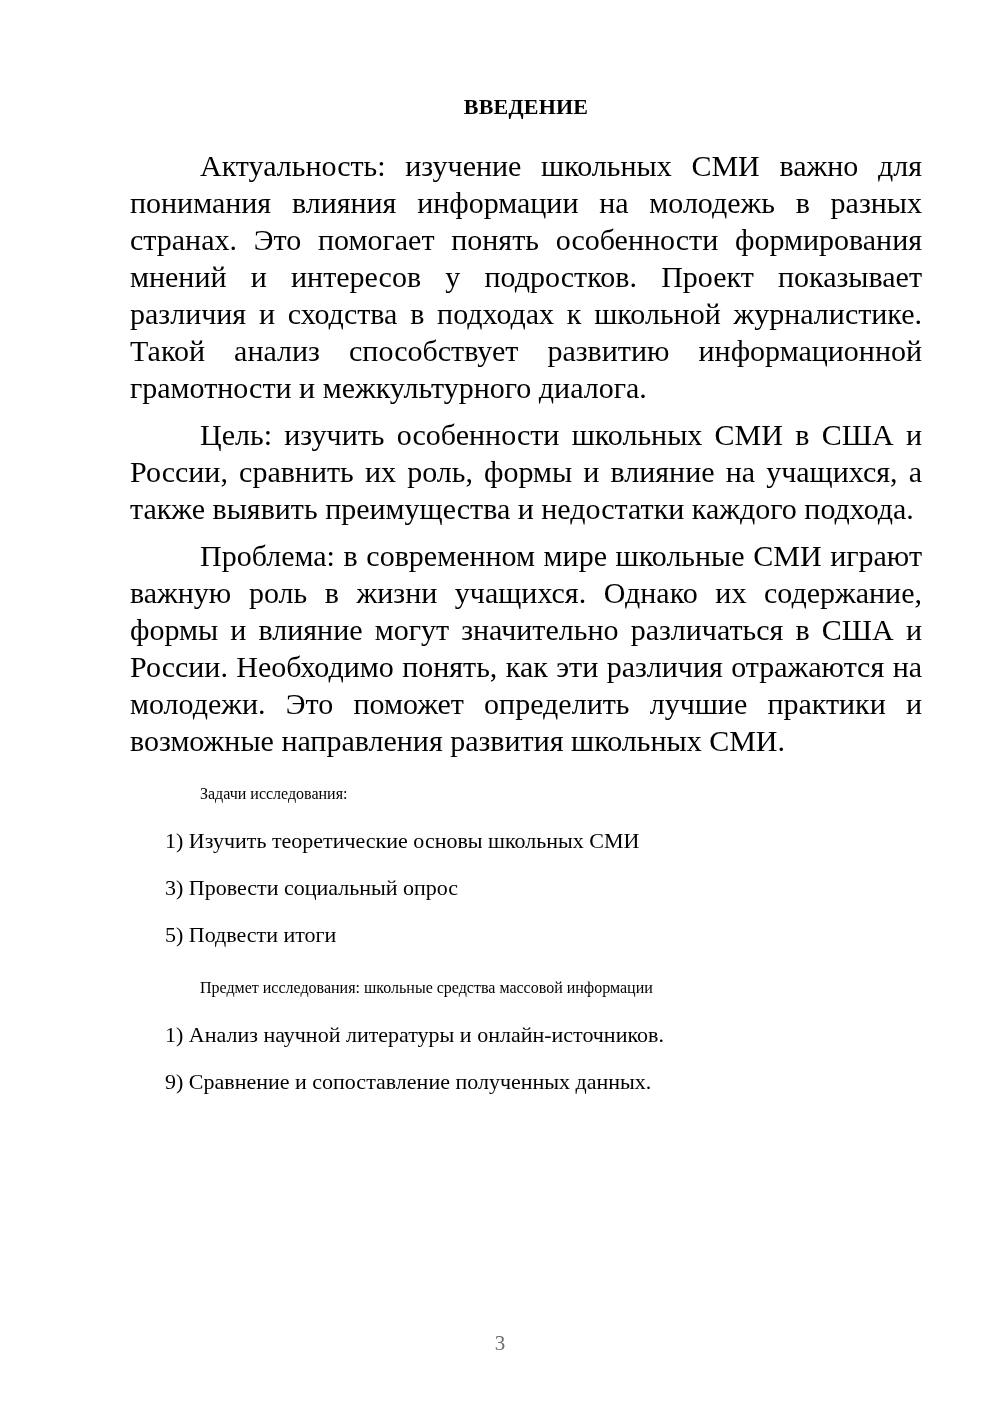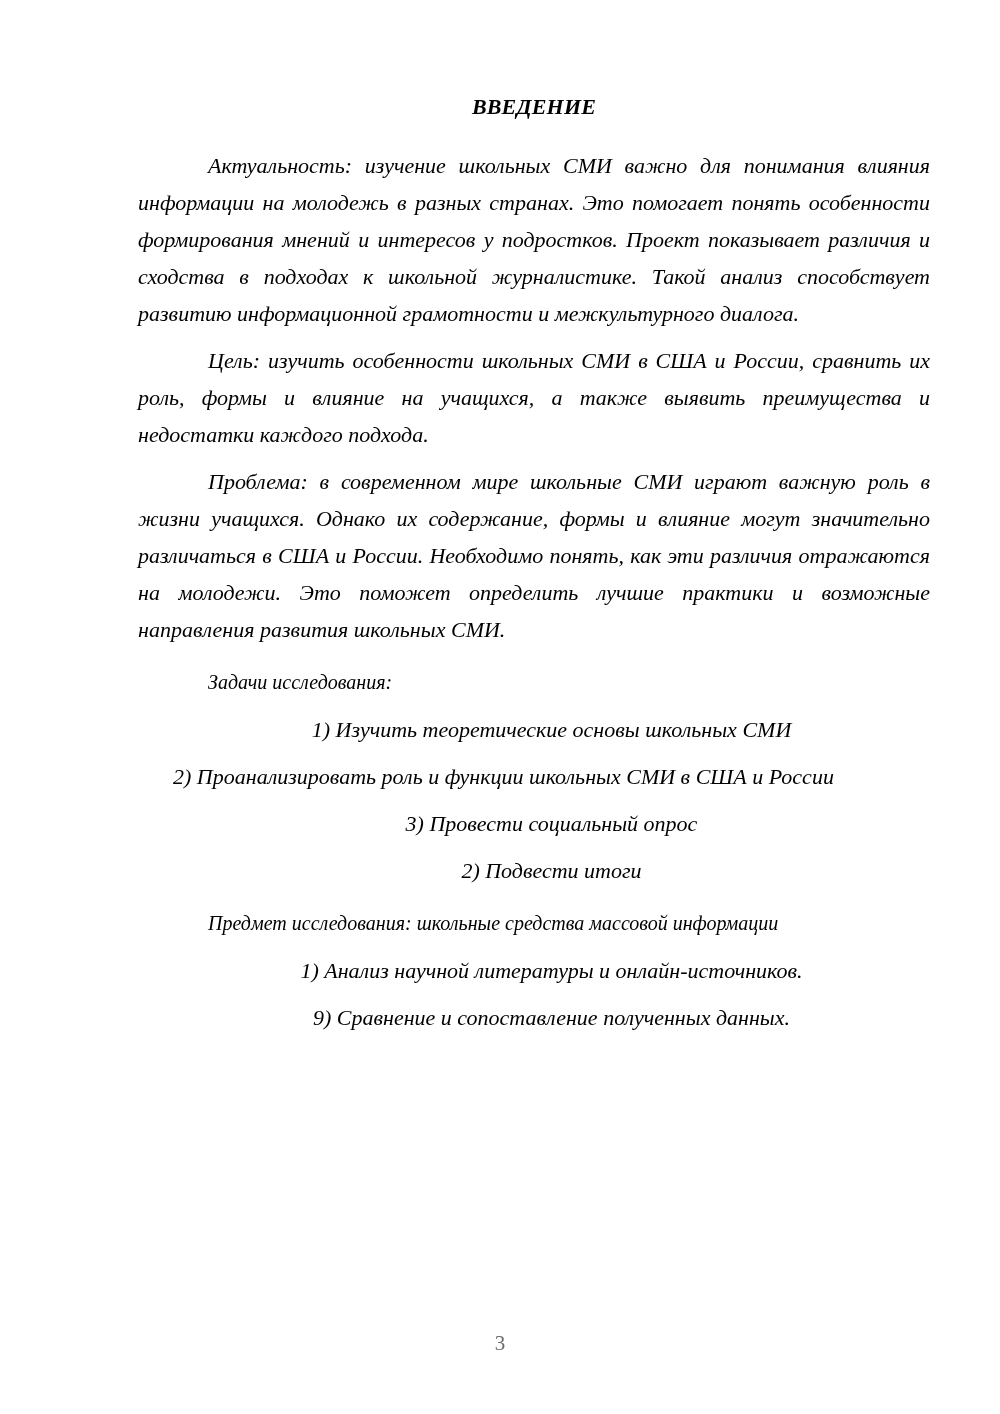--- a/index.html
+++ b/index.html
@@ -22,60 +22,59 @@
     top: 0;
     width: 1000px;
     height: 1414px;
     box-sizing: border-box;
     padding: 0;
     overflow: hidden;
   }
 
   .content {
     position: absolute;
-    left: 138px;
+    left: 130px;
     top: 88px;
     width: 792px;
-    font-style: italic;
   }
 
   .doc-title {
     font-size: 22px;
     font-weight: bold;
     text-align: center;
     line-height: 37px;
     margin: 0 0 22px 0;
     letter-spacing: 0.2px;
   }
 
   .para {
-    font-size: 22px;
+    font-size: 30px;
     line-height: 37px;
     margin: 0 0 10px 0;
     text-align: justify;
     text-justify: inter-word;
     text-indent: 70px;
     hyphens: none;
   }
 
   .list-item {
     font-size: 22px;
     line-height: 37px;
     margin: 0 0 10px 0;
     text-indent: 35px;
     text-align: justify;
     text-justify: inter-word;
   }
 
   .list-item.single {
-    text-align: center;
+    text-align: left;
   }
 
   .subhead {
-    font-size: 20px;
+    font-size: 16px;
     line-height: 37px;
     margin: 16px 0 10px 0;
     text-indent: 70px;
     text-align: left;
   }
 
   .page-number {
     position: absolute;
     left: 0;
     top: 1330px;
@@ -97,26 +96,25 @@
     <p class="para">Актуальность: изучение школьных СМИ важно для понимания влияния информации на молодежь в разных странах. Это помогает понять особенности формирования мнений и интересов у подростков. Проект показывает различия и сходства в подходах к школьной журналистике. Такой анализ способствует развитию информационной грамотности и межкультурного диалога.</p>
 
     <p class="para">Цель: изучить особенности школьных СМИ в США и России, сравнить их роль, формы и влияние на учащихся, а также выявить преимущества и недостатки каждого подхода.</p>
 
     <p class="para">Проблема: в современном мире школьные СМИ играют важную роль в жизни учащихся. Однако их содержание, формы и влияние могут значительно различаться в США и России. Необходимо понять, как эти различия отражаются на молодежи. Это поможет определить лучшие практики и возможные направления развития школьных СМИ.</p>
 
     <p class="subhead">Задачи исследования:</p>
 
     <p class="list-item single">1) Изучить теоретические основы школьных СМИ</p>
 
-    <p class="list-item">2) Проанализировать роль и функции школьных СМИ в США и России</p>
 
 
     <p class="list-item single">3) Провести социальный опрос</p>
 
-    <p class="list-item single">2) Подвести итоги</p>
+    <p class="list-item single">5) Подвести итоги</p>
 
 
     <p class="subhead">Предмет исследования: школьные средства массовой информации</p>
 
 
 
     <p class="list-item single">1) Анализ научной литературы и онлайн-источников.</p>
 
     <p class="list-item single">9) Сравнение и сопоставление полученных данных.</p>
 

